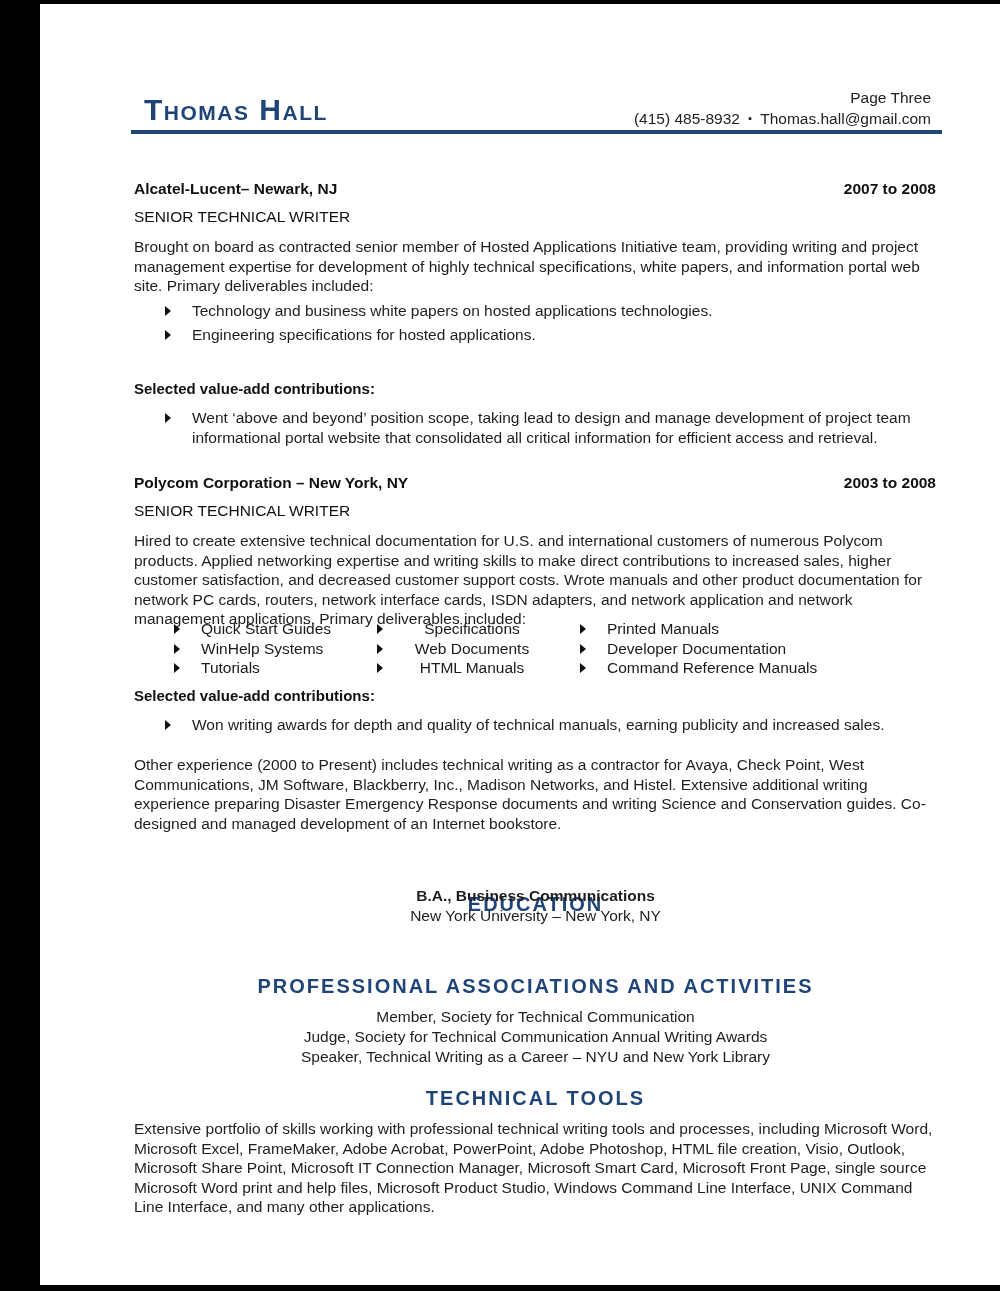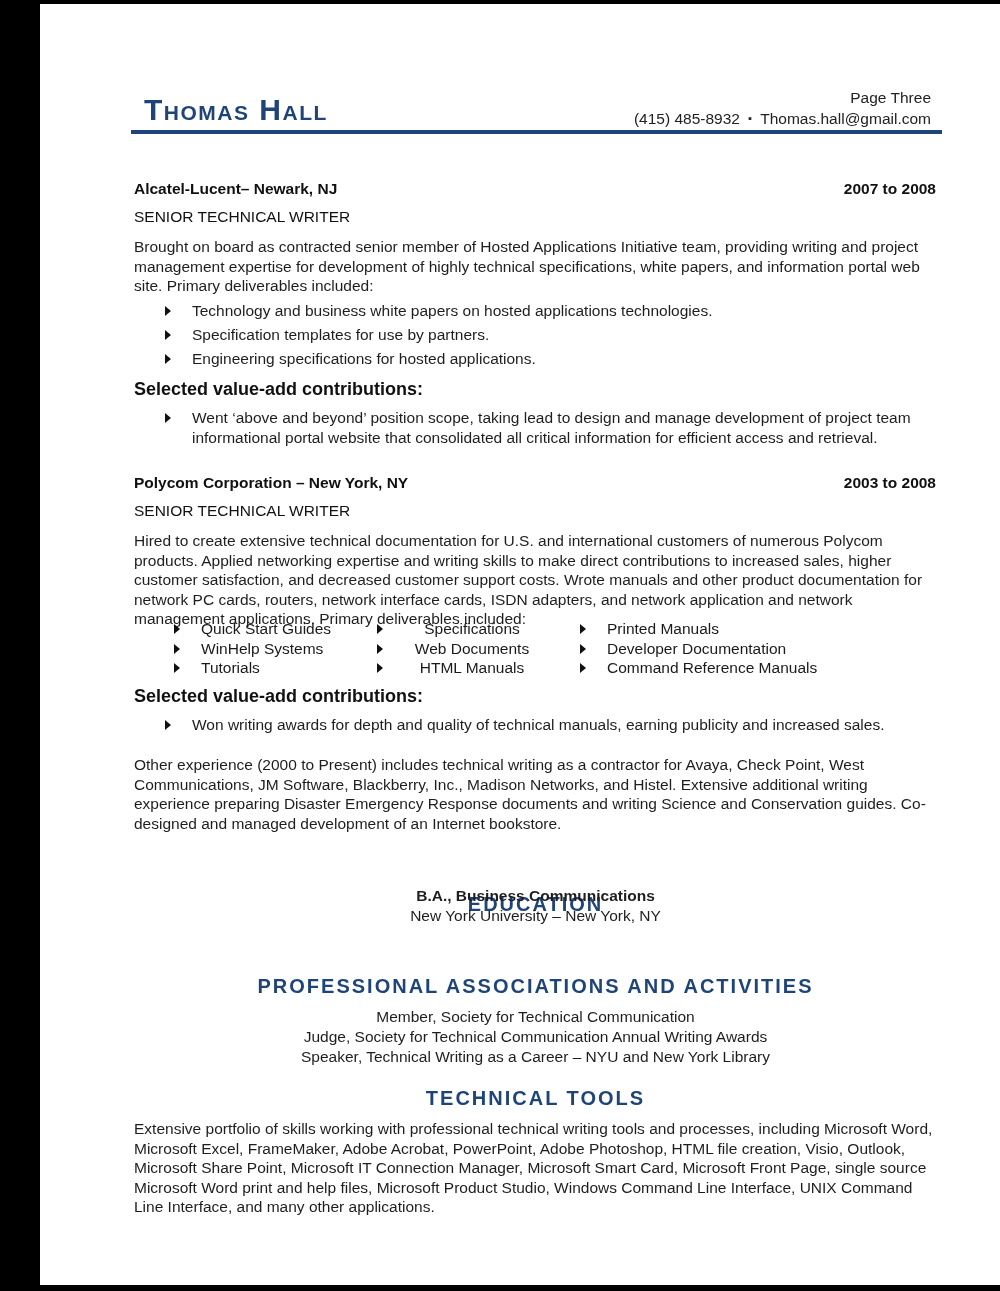--- a/index.html
+++ b/index.html
@@ -35,21 +35,21 @@
   }
   .title { left: 94px; font-size: 15.5px; color: #111; line-height: 20px; }
   .para { left: 94px; width: 800px; }
   .bullets { left: 94px; width: 800px; margin: 0; padding: 0; list-style: none; }
   .bullets li { position: relative; padding-left: 58px; }
   .tri {
     position: absolute; left: 31px; top: 5px; width: 0; height: 0;
     border-top: 5px solid transparent; border-bottom: 5px solid transparent;
     border-left: 6px solid #111;
   }
-  .subhead { left: 94px; font-size: 18px; font-weight: bold; color: #111; line-height: 20px; }
+  .subhead { left: 94px; font-size: 15px; font-weight: bold; color: #111; line-height: 20px; }
   .cols { left: 94px; display: flex; }
   .col { position: relative; }
   .col .item { position: relative; padding-left: 67px; font-size: 15.5px; line-height: 19.6px; white-space: nowrap; }
   .col .tri { left: 40px; }
   .section {
     left: 0; width: 991px; text-align: center; font-weight: bold; color: #1f4478;
     font-size: 20px; letter-spacing: 2px; line-height: 24px;
   }
   .center { left: 0; width: 991px; text-align: center; font-size: 15.5px; line-height: 19.6px; color: #1e1e1e; }
 </style>
@@ -70,21 +70,20 @@
   <div class="abs rule"></div>
 
   <div class="abs row" style="top:175px;">
     <span>Alcatel-Lucent– Newark, NJ</span>
     <span>2007 to 2008</span>
   </div>
   <div class="abs title" style="top:203px;">SENIOR TECHNICAL WRITER</div>
   <div class="abs text para" style="top:233px;">Brought on board as contracted senior member of Hosted Applications Initiative team, providing writing and project management expertise for development of highly technical specifications, white papers, and information portal web site. Primary deliverables included:</div>
   <ul class="abs text bullets" style="top:297px;">
     <li style="margin-bottom:4.4px;"><span class="tri"></span><span>Technology and business white papers on hosted applications technologies.</span></li>
-    <li style="margin-bottom:4.4px;"><span class="tri"></span><span>Specification templates for use by partners.</span></li>
     <li><span class="tri"></span><span>Engineering specifications for hosted applications.</span></li>
   </ul>
   <div class="abs subhead" style="top:375px;">Selected value-add contributions:</div>
   <ul class="abs text bullets" style="top:404px;">
     <li><span class="tri"></span><span>Went ‘above and beyond’ position scope, taking lead to design and manage development of project team informational portal website that consolidated all critical information for efficient access and retrieval.</span></li>
   </ul>
 
   <div class="abs row" style="top:469px;">
     <span>Polycom Corporation – New York, NY</span>
     <span>2003 to 2008</span>

